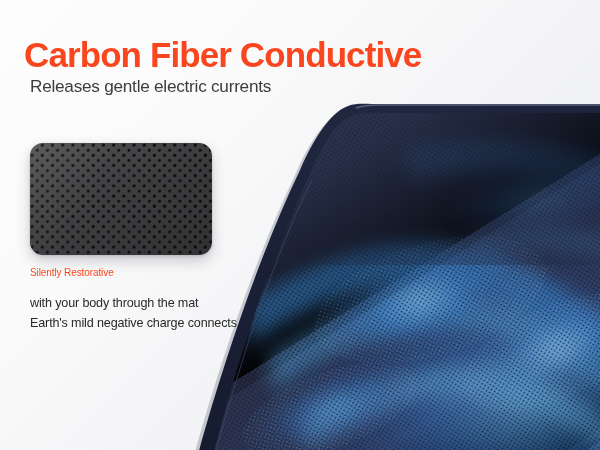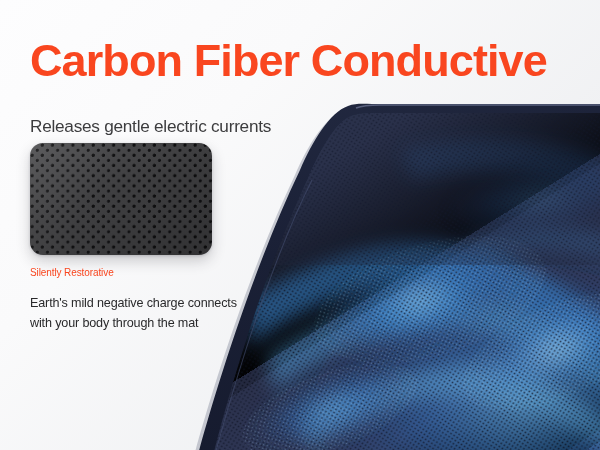--- a/index.html
+++ b/index.html
@@ -26,39 +26,38 @@
     position: absolute;
     inset: 0;
     width: 600px;
     height: 450px;
     display: block;
   }
 
   
   #headline {
     position: absolute;
-    left: 30px;
+    left: 24px;
     top: 37px;
-    font-size: 45px;
+    font-size: 35px;
     font-weight: 700;
     letter-spacing: -0.9px;
     line-height: 1.05;
     color: #F9461F;
     white-space: nowrap;
   }
   #subheadline {
     position: absolute;
     left: 30px;
     top: 76px;
     font-size: 17.2px;
     font-weight: 400;
     letter-spacing: -0.25px;
     color: #3C3C3E;
     white-space: nowrap;
-    margin-top: 40px;
   }
 
   
   #swatch {
     position: absolute;
     left: 30px;
     top: 143px;
     width: 182px;
     height: 112px;
     border-radius: 13px;
@@ -237,17 +236,17 @@
 
   <div id="subheadline">Releases gentle electric currents</div>
 
   <div id="swatch">
     <div id="swatch-sheen"></div>
   </div>
 
   <div id="section-heading">Silently Restorative</div>
 
   <div id="body-copy">
+    <span class="line">with your body through the mat</span>
     <span class="line">Earth's mild negative charge connects</span>
-    <span class="line">with your body through the mat</span>
   </div>
 
 </div>
 
 </body></html>

